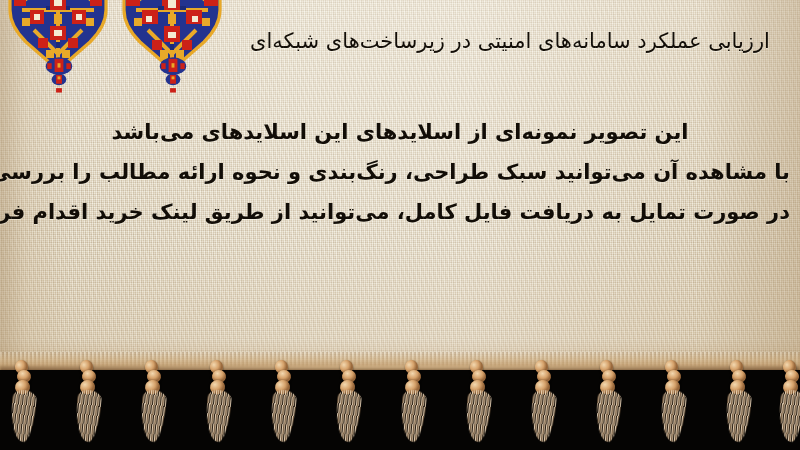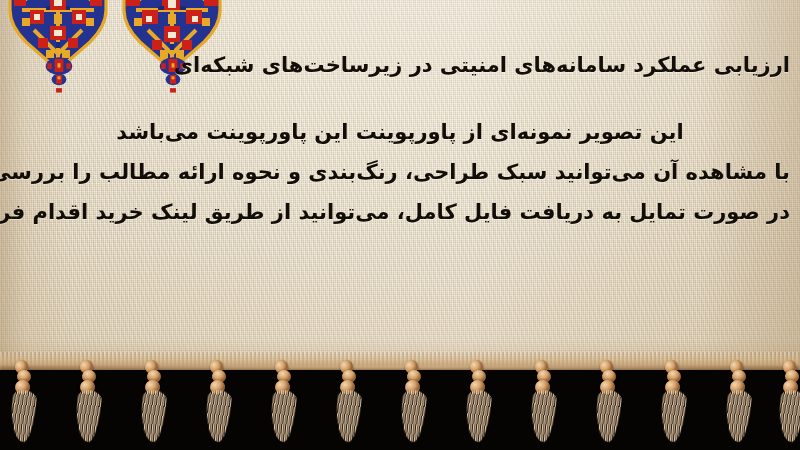--- a/index.html
+++ b/index.html
@@ -173,27 +173,26 @@
 
   
   .slide-title {
     position: absolute;
     right: 10px;
     top: 26px;
     width: 560px;
     text-align: center;
     direction: rtl;
     font-size: 21px;
-    font-weight: 700;
+    font-weight: 400;
     line-height: 30px;
     color: #130e08;
     letter-spacing: 0px;
     text-shadow: 0 1px 0 rgba(255,252,240,0.45);
     white-space: nowrap;
-    margin-top: 24px;
   }
   .body-block {
     position: absolute;
     right: 10px;
     top: 112px;
     width: 780px;
     direction: rtl;
     text-align: center;
   }
   .body-line {
@@ -426,18 +425,18 @@
       <ellipse cx="11" cy="20" rx="5" ry="4" fill="#23338f"></ellipse>
       <rect x="9" y="17" width="4" height="6" fill="#cc2118"></rect>
       <rect x="10" y="18" width="2" height="2" fill="#e8a929"></rect>
       <rect x="9" y="26" width="4" height="3" fill="#cc2118"></rect>
     </g>
   </svg>
 
   <div class="slide-title">ارزیابی عملکرد سامانه‌های امنیتی در زیرساخت‌های شبکه‌ای</div>
 
   <div class="body-block">
-    <div class="body-line l1">این تصویر نمونه‌ای از پاورپوینت این پاورپوینت می‌باشد</div>
+    <div class="body-line l1">این تصویر نمونه‌ای از اسلایدهای این اسلایدهای می‌باشد</div>
     <div class="body-line l2">با مشاهده آن می‌توانید سبک طراحی، رنگ‌بندی و نحوه ارائه مطالب را بررسی نمایید</div>
     <div class="body-line l3">در صورت تمایل به دریافت فایل کامل، می‌توانید از طریق لینک خرید اقدام فرمایید</div>
   </div>
 
 </div>
 
 </body></html>

